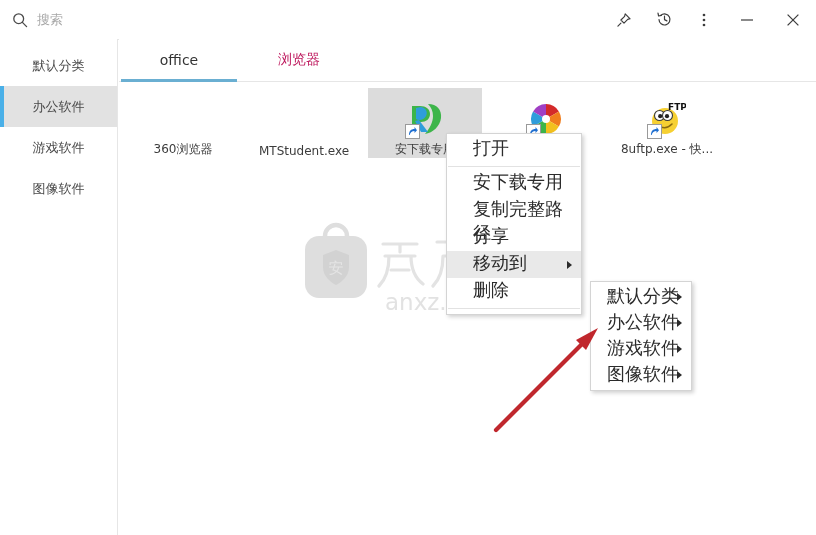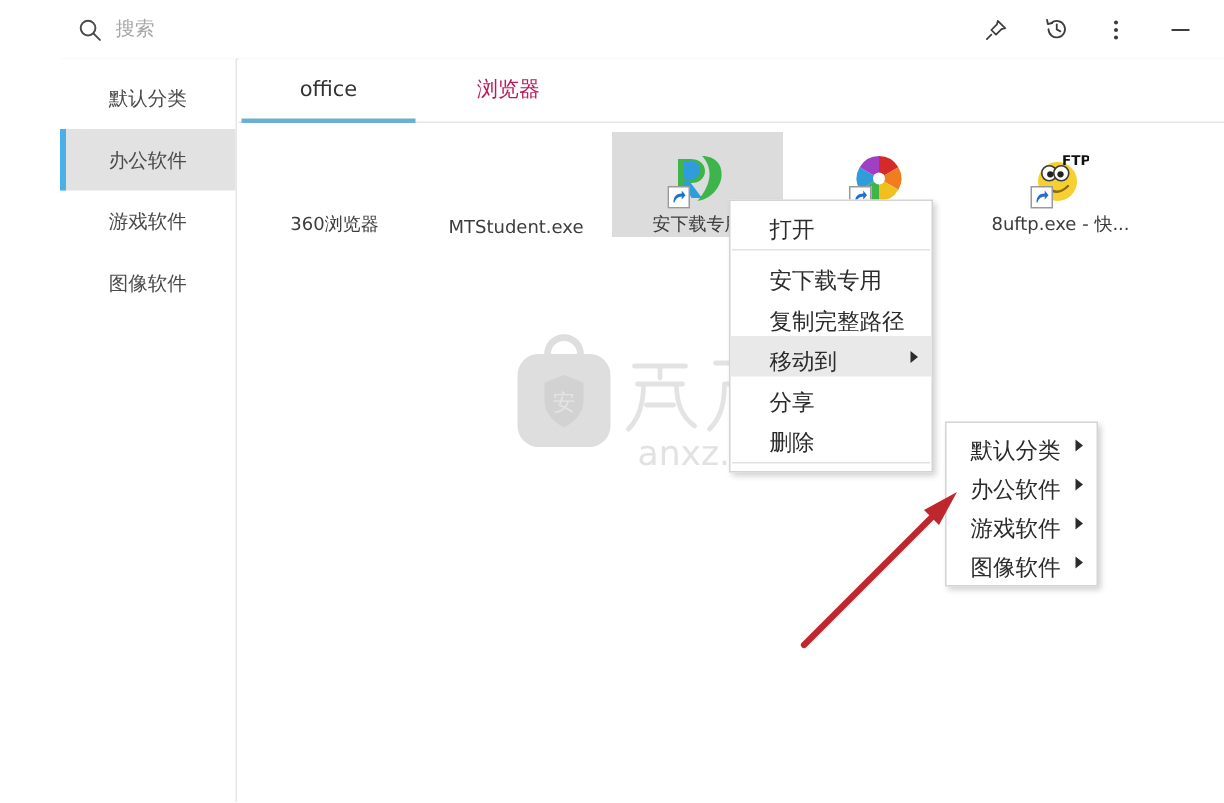--- a/index.html
+++ b/index.html
@@ -13,21 +13,20 @@
     font-family: "DejaVu Sans", "Liberation Sans", sans-serif;
     font-size: 13px;
     color: #333333;
     overflow: hidden;
     position: relative;
   }
   #app {
     position: absolute;
     inset: 0;
     background: #ffffff;
-    margin-left: 40px;
   }
 
   
   .titlebar {
     position: absolute;
     left: 0; top: 0;
     width: 816px; height: 39px;
     background: #ffffff;
     border-bottom: 1px solid #e6e6e6;
     display: flex;
@@ -200,24 +199,24 @@
     background: #ffffff;
     border: 1px solid #d4d4d4;
     box-shadow: 2px 2px 4px rgba(0,0,0,0.18);
     padding: 2px 0;
     box-sizing: border-box;
     z-index: 40;
   }
   .ctx-item {
     height: 27px;
     display: flex;
-    align-items: flex-end;
+    align-items: flex-start;
     padding-left: 26px;
     padding-right: 10px;
-    font-size: 15px;
+    font-size: 18px;
     color: #2b2b2b;
     cursor: default;
     position: relative;
   }
   .ctx-item.hl { background: #e9e9e9; }
   .ctx-sep {
     height: 1px;
     background: #e2e2e2;
     margin: 3px 1px;
   }
@@ -440,26 +439,26 @@
     <div class="ctx-item">
       <span>打开</span>
     </div>
     <div class="ctx-sep"></div>
     <div class="ctx-item">
       <span>安下载专用</span>
     </div>
     <div class="ctx-item">
       <span>复制完整路径</span>
     </div>
+    <div class="ctx-item">
+      <span>分享</span>
+    </div>
     <div class="ctx-item hl">
       <span>移动到</span>
       <span class="ctx-arrow"></span>
-    </div>
-    <div class="ctx-item">
-      <span>分享</span>
     </div>
     <div class="ctx-item">
       <span>删除</span>
     </div>
     <div class="ctx-sep"></div>
   </div>
 
   <div class="ctx-submenu">
     <div class="ctx-item">
       <span>默认分类</span>

